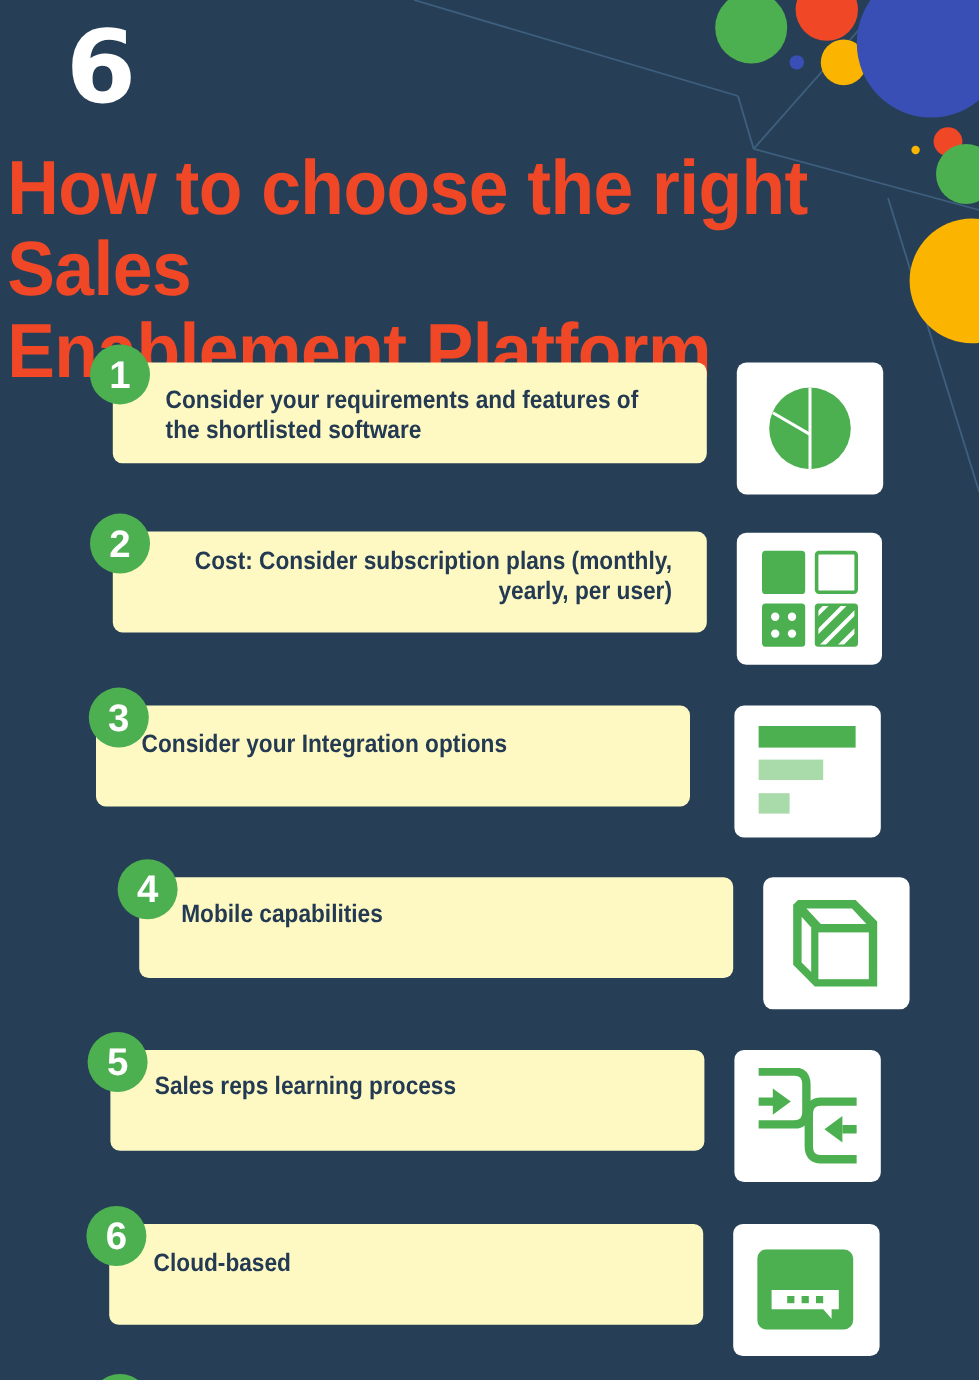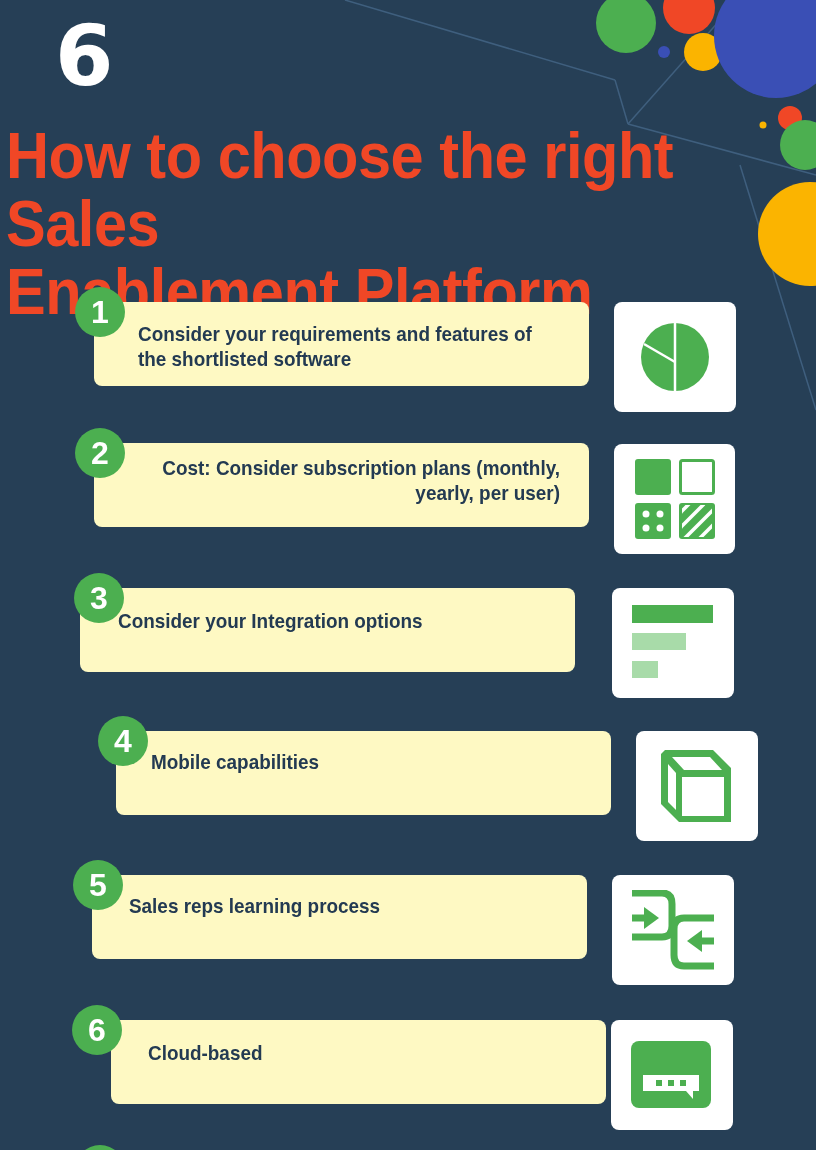--- a/index.html
+++ b/index.html
@@ -155,21 +155,21 @@
         <line x1="0" y1="28" x2="14" y2="28"></line>
         <line x1="82" y1="51" x2="70" y2="51"></line>
       </g>
       <path d="M12 17 L27 28 L12 39 Z" fill="#4caf50"></path>
       <path d="M70 40 L55 51 L70 62 Z" fill="#4caf50"></path>
     </svg>
   </div>
 </div>
 
 <div class="step" style="top:1005px;">
-  <div class="card" style="left:91px; top:15px; width:495px;margin-left:20px;">
+  <div class="card" style="left:91px; top:15px; width:495px;">
     <div class="card-text" style="left:37px; top:20px; width:470px;">Cloud-based</div>
   </div>
   <div class="badge" style="left:72px; top:0px;">6</div>
   <div class="icon-card" style="left:611px; top:15px;">
     <svg width="82" height="68" viewBox="0 0 82 68">
       <rect x="0" y="0" width="80" height="67" rx="8" fill="#4caf50"></rect>
       <path d="M12 34 L68 34 L68 50 L62 50 L62 58 L55 50 L12 50 Z" fill="#fff"></path>
       <rect x="25" y="39" width="6" height="6" fill="#4caf50"></rect>
       <rect x="37" y="39" width="6" height="6" fill="#4caf50"></rect>
       <rect x="49" y="39" width="6" height="6" fill="#4caf50"></rect>

